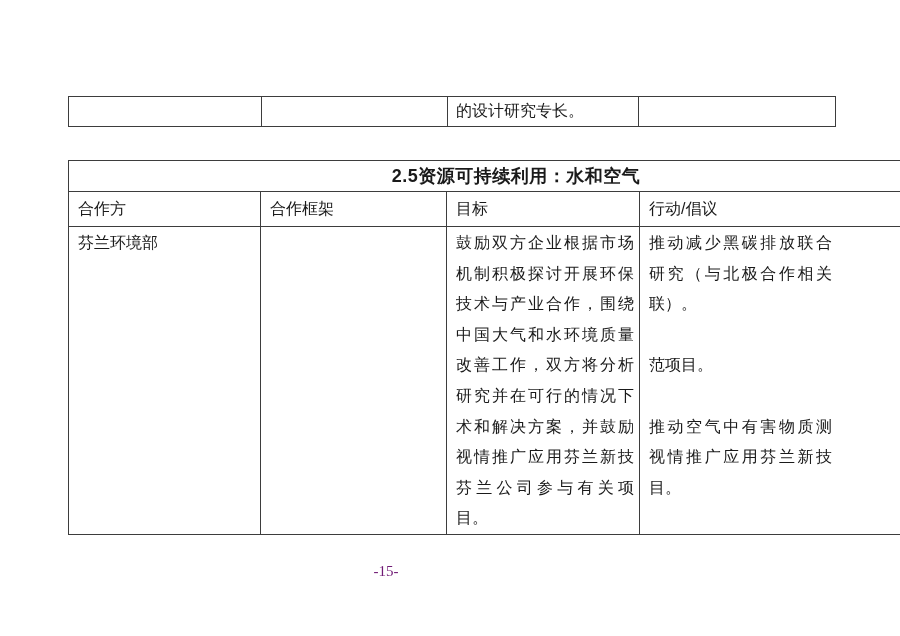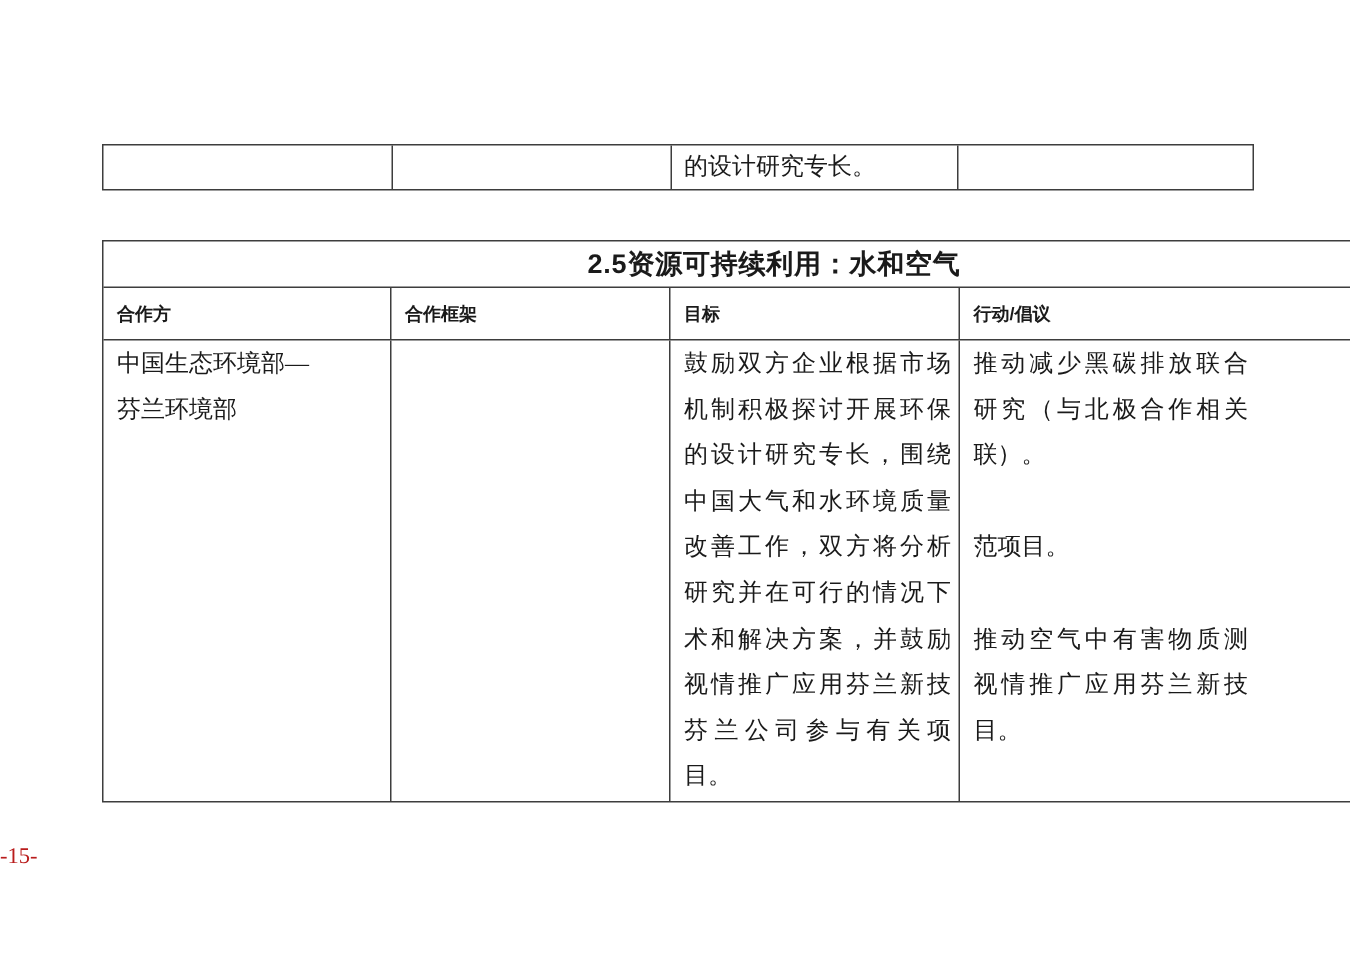--- a/index.html
+++ b/index.html
@@ -47,22 +47,22 @@
   }
   .header-row {
     height: 35px;
     display: flex;
     border-top: 1px solid #3d3d3d;
   }
   .header-cell {
     display: flex; align-items: center;
     padding-left: 9px;
     font-family: "Liberation Sans", sans-serif;
-    font-weight: bold;
-    font-size: 12px;
+    font-weight: normal;
+    font-size: 16px;
     border-left: 1px solid #3d3d3d;
   }
   .header-cell:first-child { border-left: none; }
   .data-row {
     height: 308px;
     display: flex;
     border-top: 1px solid #3d3d3d;
   }
   .data-cell {
     padding: 1px 5px 0 9px;
@@ -80,24 +80,24 @@
   .jline {
     white-space: normal;
     text-align: justify;
     text-align-last: justify;
     -moz-text-align-last: justify;
   }
 
   
   .page-number {
     left: 0; top: 563px; width: 772px;
-    text-align: left;
+    text-align: center;
     font-family: "Liberation Serif", serif;
     font-size: 15px;
-    color: #b91c1c;
+    color: #701a75;
   }
 </style>
 </head>
 <body>
 
 <div class="abs frag-table">
   <div class="frag-cell fc0"></div>
   <div class="frag-cell fc1"></div>
   <div class="frag-cell fc2">的设计研究专长。</div>
   <div class="frag-cell fc3"></div>
@@ -110,30 +110,29 @@
   <div class="header-row">
     <div class="header-cell c0">合作方</div>
     <div class="header-cell c1">合作框架</div>
     <div class="header-cell c2">目标</div>
     <div class="header-cell c3">行动/倡议</div>
   </div>
 
   <div class="data-row">
 
     <div class="data-cell c0">
-      <div class="line">中国生态环境部—</div>
       <div class="line">芬兰环境部</div>
     </div>
 
     <div class="data-cell c1"></div>
 
     <div class="data-cell c2">
       <div class="line jline">鼓励双方企业根据市场</div>
       <div class="line jline">机制积极探讨开展环保</div>
-      <div class="line jline">的设计研究专长，围绕</div>
+      <div class="line jline">技术与产业合作，围绕</div>
       <div class="line jline">中国大气和水环境质量</div>
       <div class="line jline">改善工作，双方将分析</div>
       <div class="line jline">研究并在可行的情况下</div>
       <div class="line jline">术和解决方案，并鼓励</div>
       <div class="line jline">视情推广应用芬兰新技</div>
       <div class="line jline">芬兰公司参与有关项</div>
       <div class="line">目。</div>
     </div>
 
     <div class="data-cell c3">

